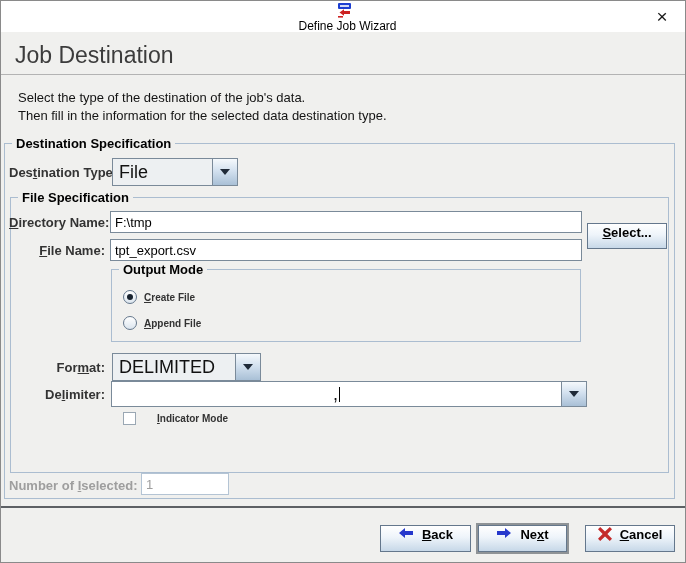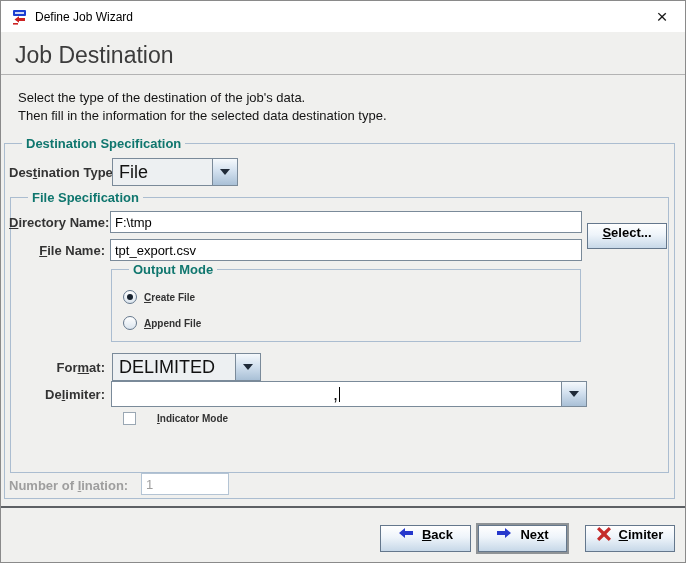--- a/index.html
+++ b/index.html
@@ -10,38 +10,38 @@
   }
   *{box-sizing:border-box;}
   html,body{margin:0;padding:0;background:#555;}
   body{font-family:"Liberation Sans", sans-serif;}
   .window{
     position:relative;width:686px;height:563px;margin:0 auto;
     background:#f0f0ee;border:1px solid #8a8a8a;overflow:hidden;
   }
   
   .titlebar{position:absolute;top:0;left:0;right:0;height:31px;background:#ffffff;
-    display:flex;align-items:center;padding-left:9px;}
+    display:flex;align-items:center;padding-left:9px;flex-direction:column;}
   .app-icon{width:18px;height:18px;margin-right:7px;display:inline-flex;}
   .title-text{font-size:12px;color:#000;}
   .close-btn{position:absolute;top:0;right:0;width:46px;height:31px;background:#fff;border:0;
     display:flex;align-items:center;justify-content:center;cursor:default;}
   .close-btn span{font-size:19px;font-weight:300;color:#1a1a1a;line-height:1;}
   
   .page-title{position:absolute;left:14px;top:41px;font-size:23px;color:#3c3c3c;}
   .hr{position:absolute;left:0;right:0;top:73px;height:1px;background:#b3b3b3;}
   .desc{position:absolute;left:17px;font-size:13px;color:#141414;}
   .desc.l1{top:89px;} .desc.l2{top:107px;}
   
   .group{position:absolute;border:1px solid var(--group_border,#abbdd0);}
   .g-dest{left:3px;top:142px;width:671px;height:356px;}
   .g-file{left:9px;top:196px;width:659px;height:276px;}
   .g-output{left:110px;top:268px;width:470px;height:73px;}
-  .group-title{position:absolute;top:-8px;left:17px;background:#f0f0ee;padding:0 4px;
-    font-size:13px;font-weight:bold;color:#0f766e;white-space:nowrap;}
+  .group-title{position:absolute;top:-8px;left:7px;background:#f0f0ee;padding:0 4px;
+    font-size:13px;font-weight:bold;color:#000000;white-space:nowrap;}
   
   .flabel{position:absolute;font-size:13px;font-weight:bold;color:#333;white-space:nowrap;}
   .flabel.right{text-align:right;width:96px;left:8px;}
   .mn{text-decoration:underline;}
   .dis{color:#9e9e9e;}
   
   .tfield{position:absolute;height:22px;background:#fff;border:1px solid var(--ctrl_border,#7a8a99);
     font-size:13px;color:#000;padding:2px 4px;display:flex;align-items:center;}
   .tfield.disabled{border-color:#b4c4d4;color:#9e9e9e;}
   
@@ -162,21 +162,21 @@
     <span class="cbtn">
       <span class="tri"></span>
     </span>
   </div>
 
   <div class="choice-row" style="left:122px;top:411px;gap:21px;">
     <span class="cb-box"></span>
     <span class="choice-label dis"><span></span><span class="mn">I</span><span>ndicator Mode</span></span>
   </div>
 
-  <span class="flabel dis" style="left:8px;top:477px;"><span>Number of </span><span class="mn">I</span><span>ination:</span></span>
+  <span class="flabel dis" style="left:8px;top:477px;"><span>Number of </span><span class="mn">I</span><span>selected:</span></span>
   <div class="tfield disabled" style="left:140px;top:472px;width:88px;">
     <span>1</span>
   </div>
 
   <div class="sep-bottom"></div>
 
   <button id="next-btn" class="btn">
     <span class="icon-blue">
       <svg width="16" height="12" viewBox="0 0 16 12">
           <path d="M9 1 L9 4 L1 4 L1 8 L9 8 L9 11 L15 6 Z" fill="currentColor"></path>
@@ -193,16 +193,16 @@
     </span>
     <span><span></span><span class="mn">B</span><span>ack</span></span>
   </button>
 
   <button id="cancel-btn" class="btn">
     <span class="icon-red">
       <svg width="14" height="14" viewBox="0 0 14 14">
           <path d="M2.2 0 L7 4.6 L11.8 0 L14 2.2 L9.4 7 L14 11.8 L11.8 14 L7 9.4 L2.2 14 L0 11.8 L4.6 7 L0 2.2 Z" fill="currentColor"></path>
         </svg>
     </span>
-    <span><span></span><span class="mn">C</span><span>imiter</span></span>
+    <span><span></span><span class="mn">C</span><span>ancel</span></span>
   </button>
 
 </div>
 
 </body></html>

